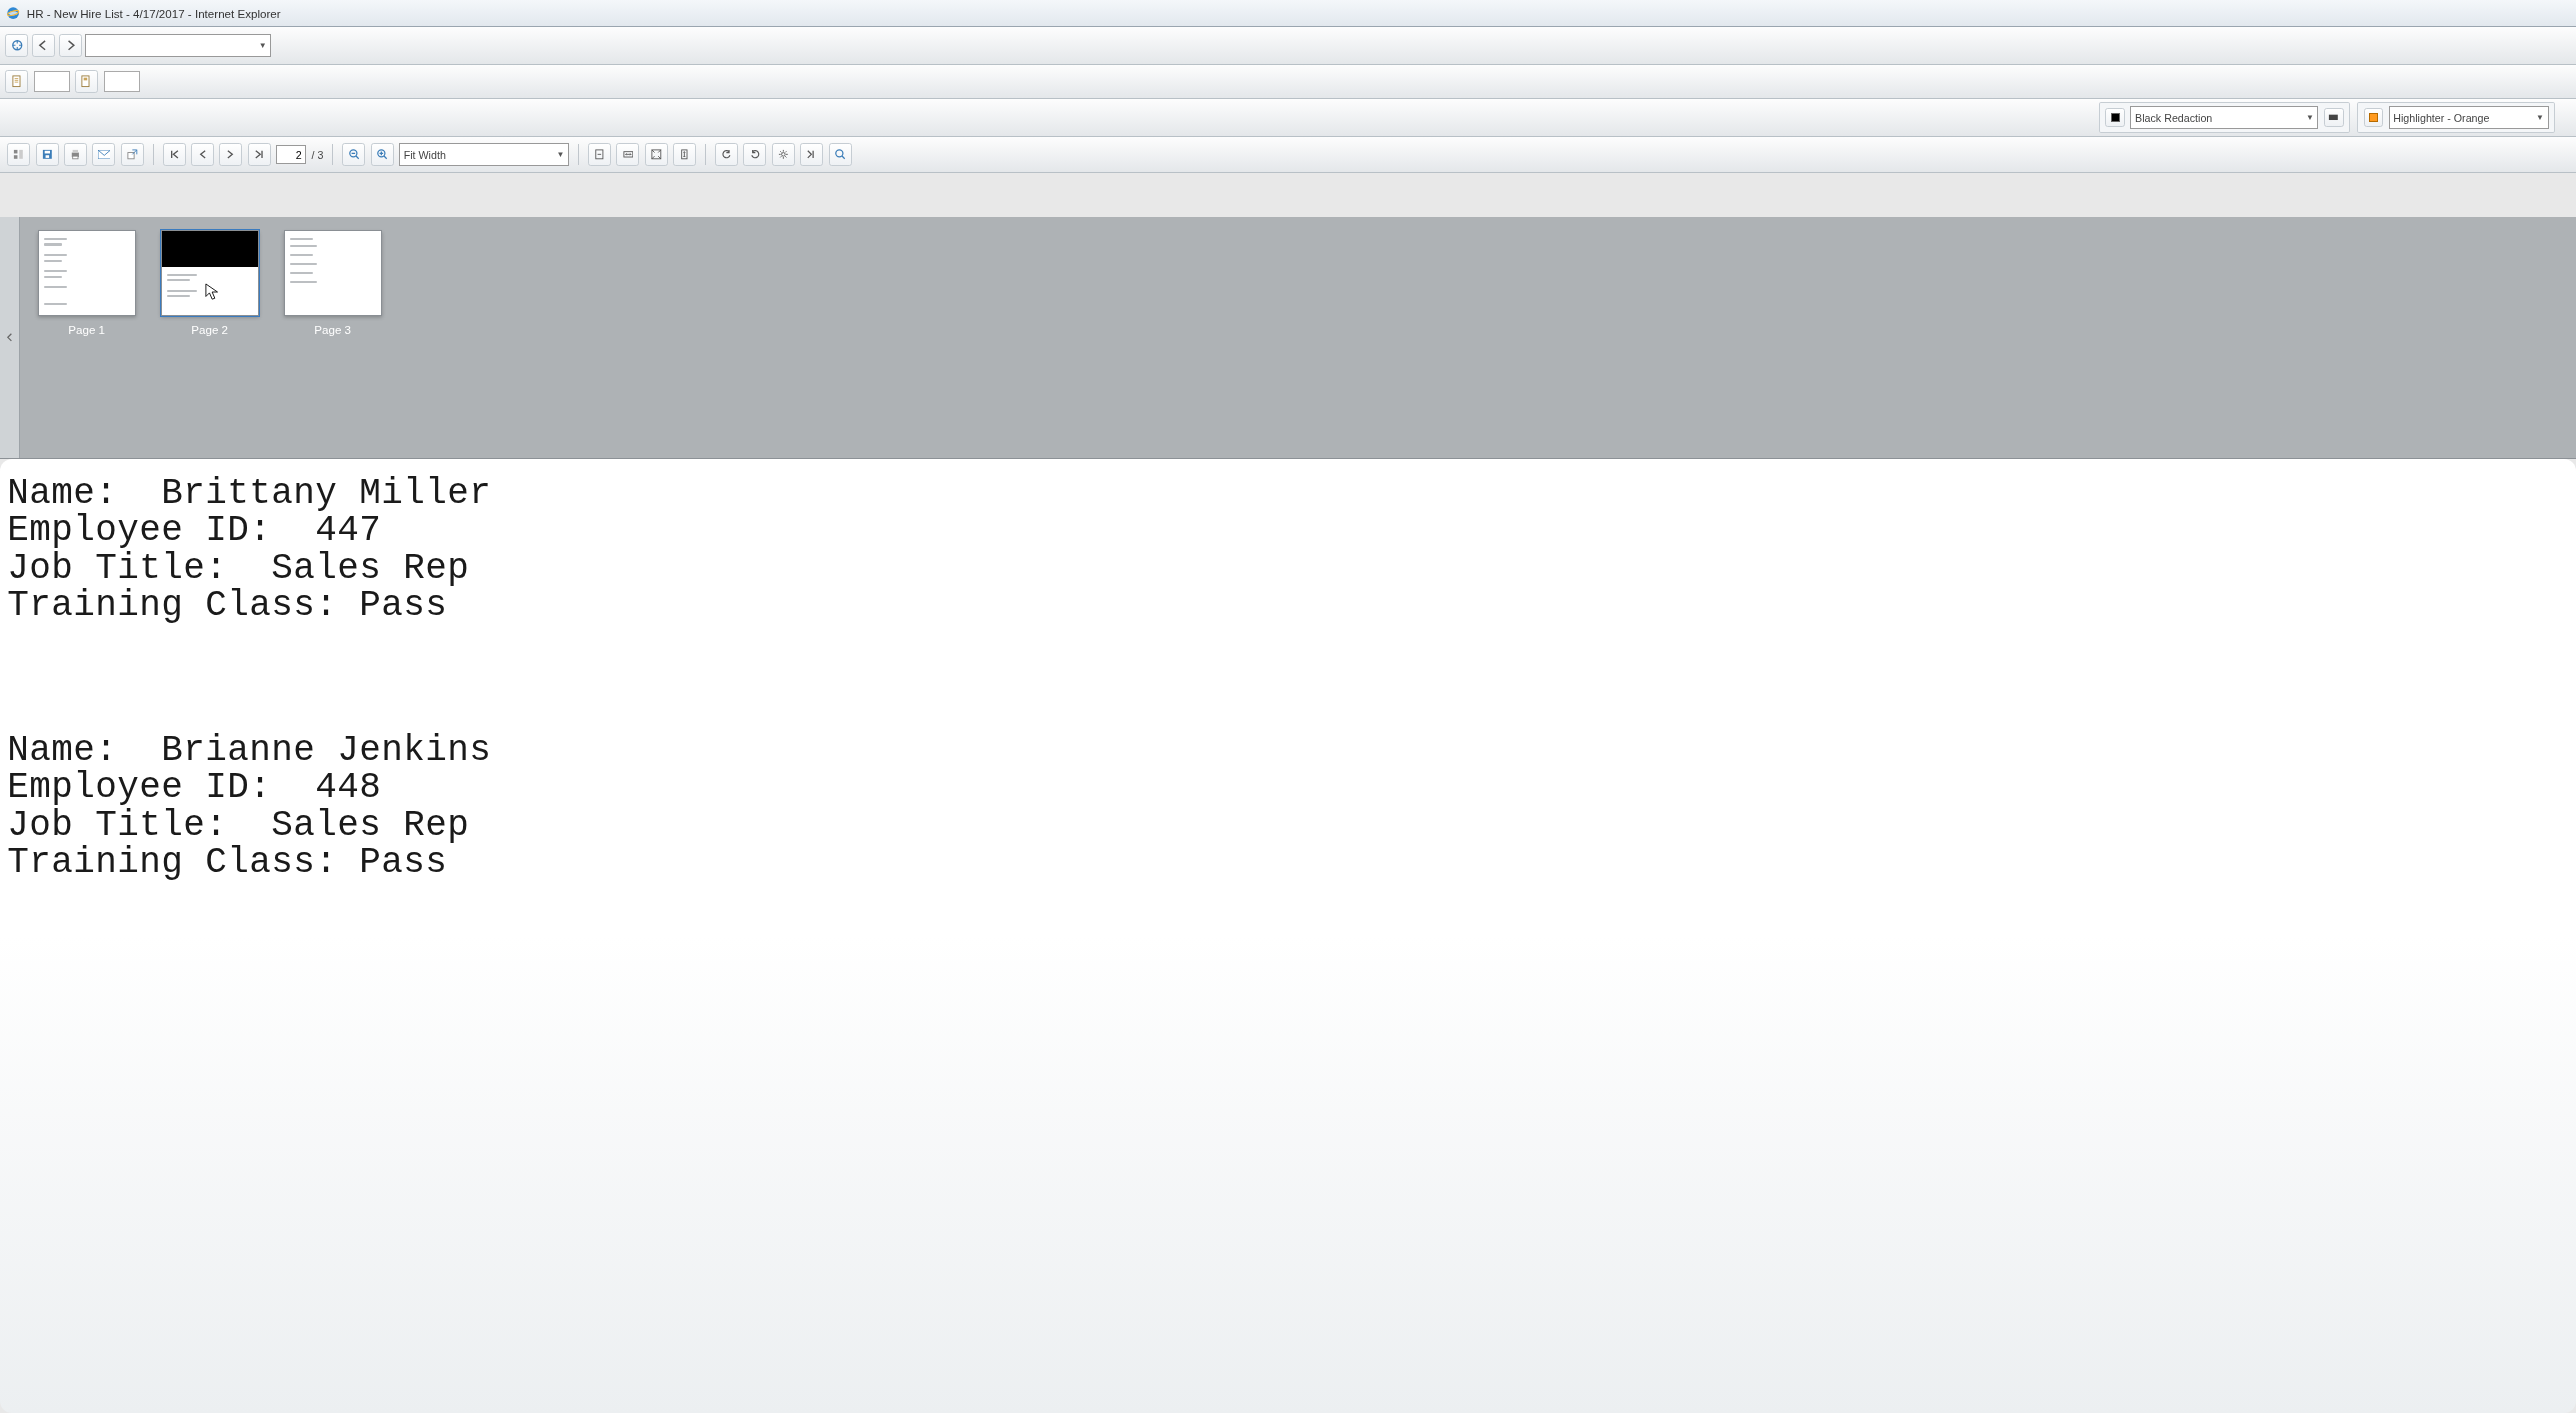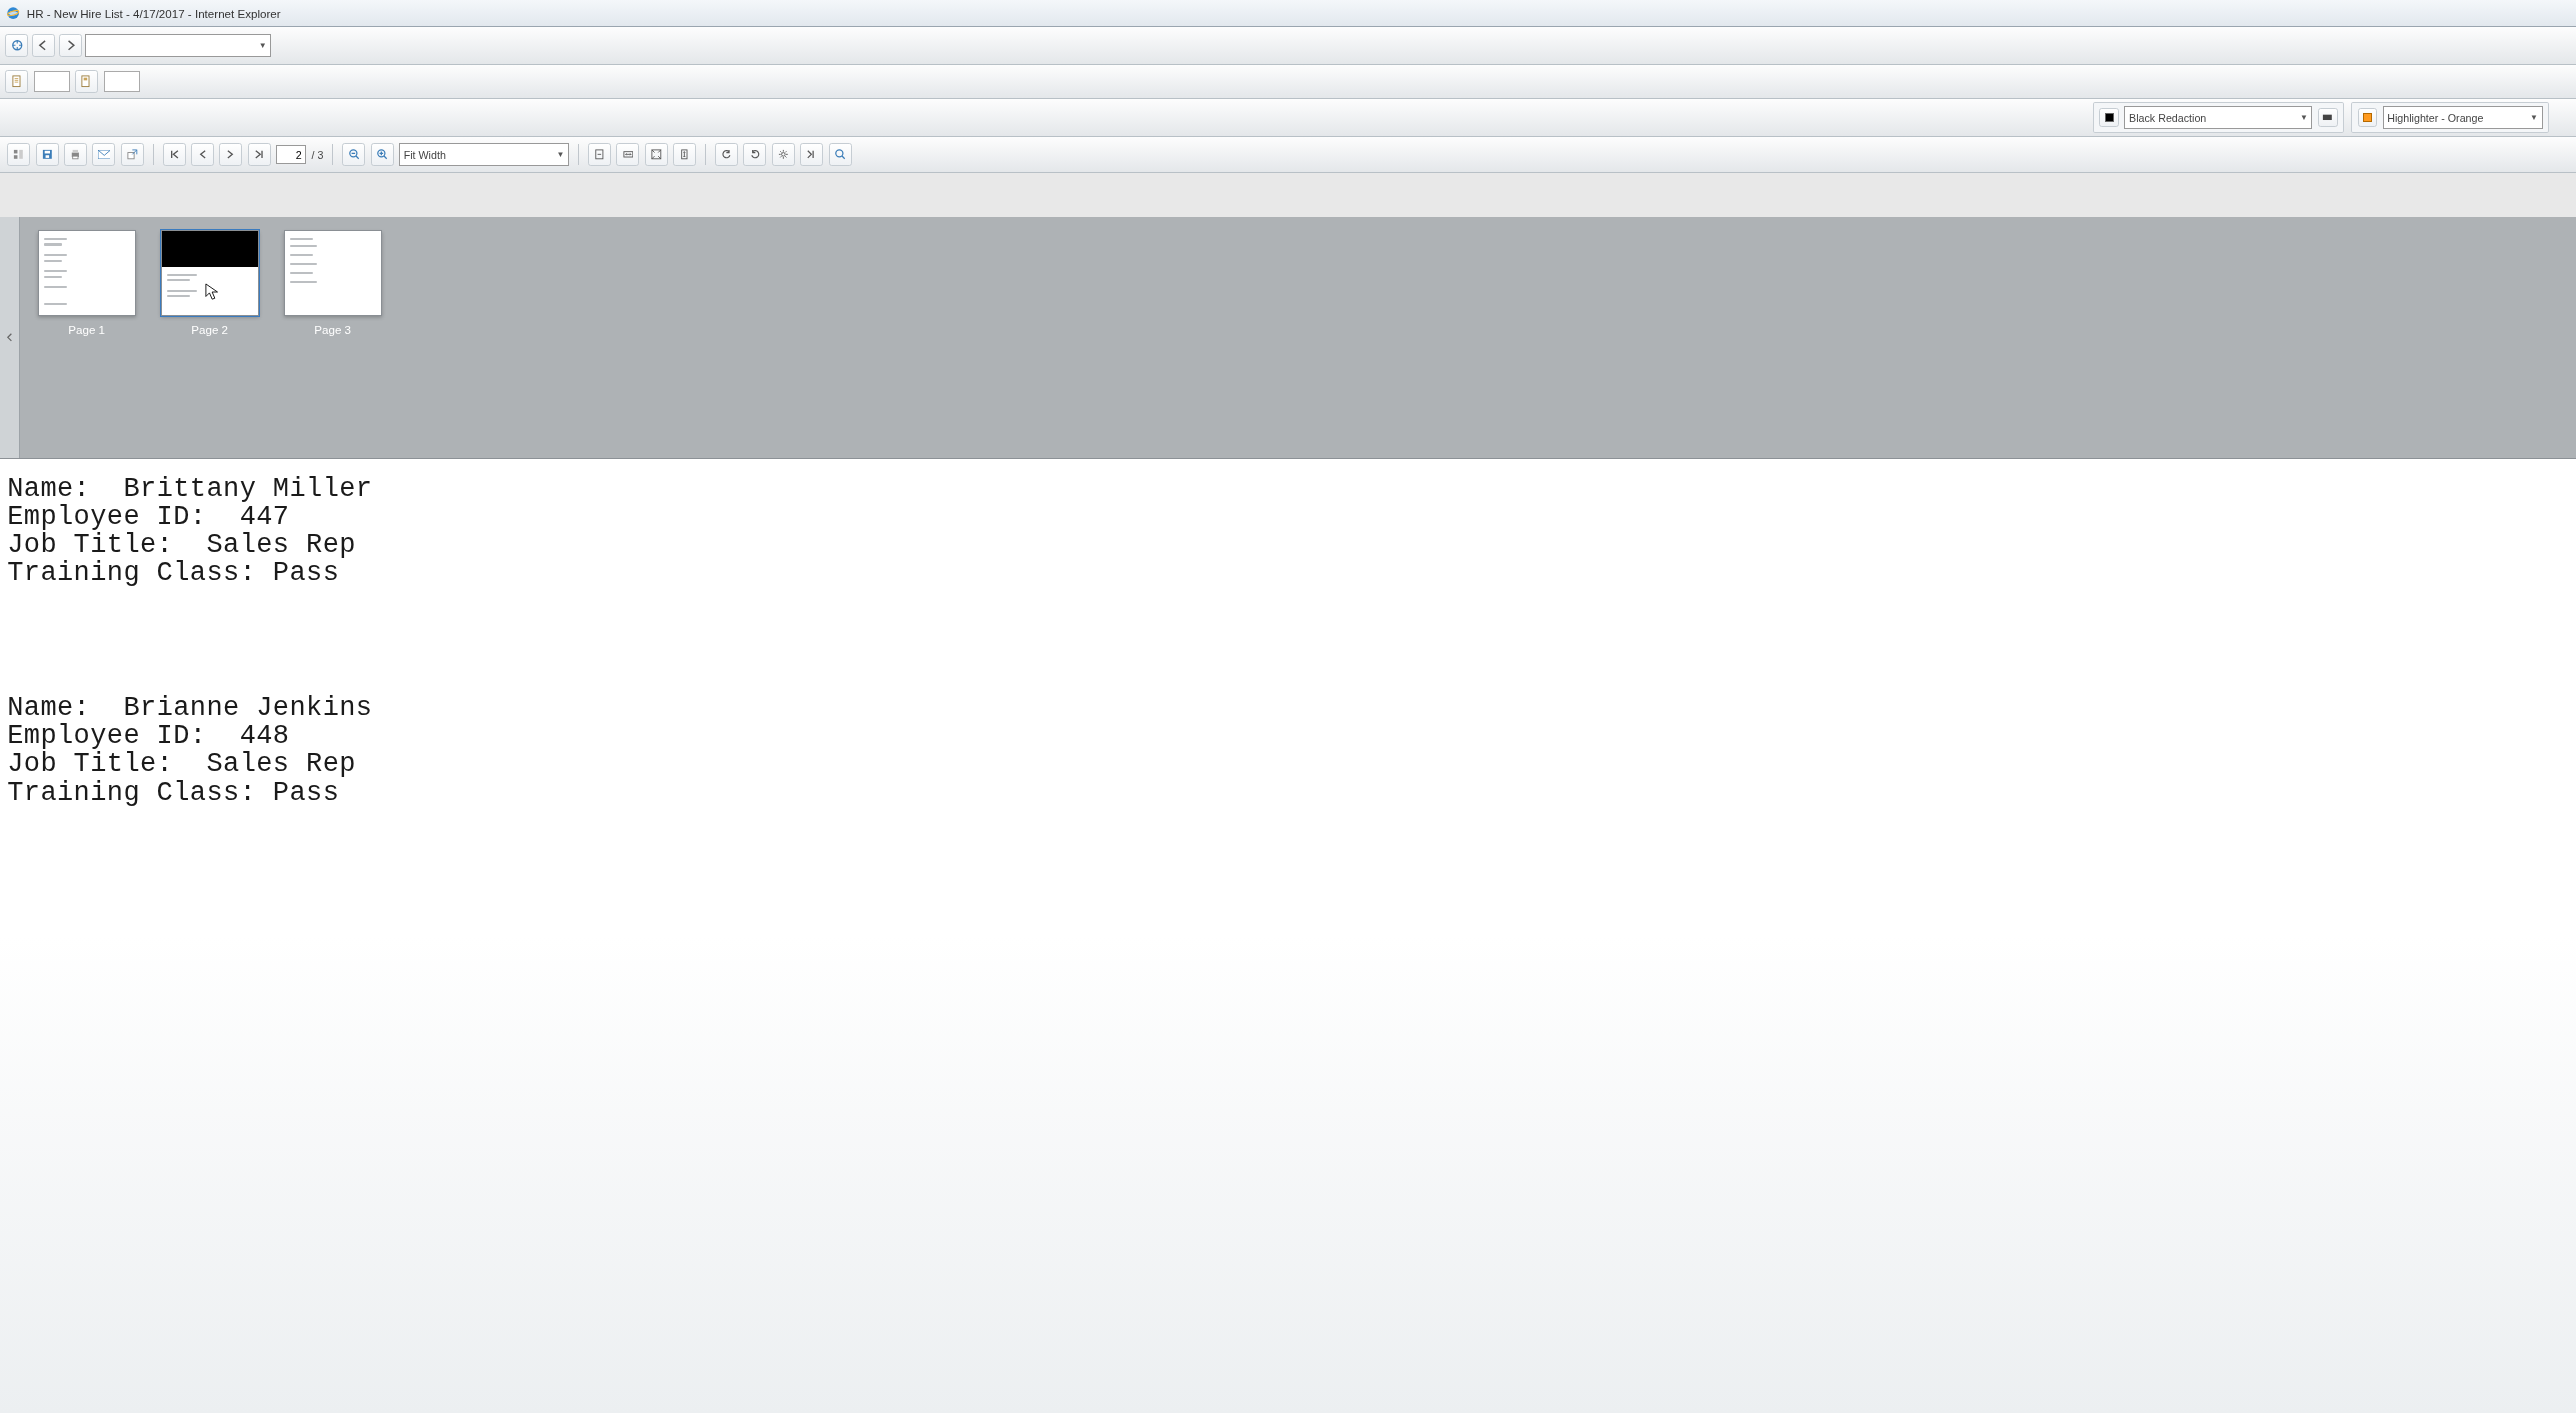--- a/index.html
+++ b/index.html
@@ -5,37 +5,37 @@
   * { box-sizing: border-box; margin: 0; padding: 0; }
   html, body { width: 100%; height: 100%; font-family: "Segoe UI", Tahoma, sans-serif; font-size: 11.6px; background: #e8e8e8; overflow: hidden; }
   .titlebar { height: 27px; background: linear-gradient(#f4f7fa,#e2e8ee); display:flex; align-items:center; padding:0 5.4px; border-bottom:0.9px solid #9aa5af; color:#333; }
   .titlebar .ie-icon { width:16px; height:16px; margin-right:5.4px; display:flex; align-items:center; justify-content:center;}
   .toolbar-row { display:flex; align-items:center; height:38px; background:linear-gradient(#fdfdfd,#e4e7ea); border-bottom:0.9px solid #b8c0c6; padding:0 5.4px; gap:3.6px;}
   .tool-btn { width:23px; height:23px; border:0.9px solid #c6cdd3; background:linear-gradient(#fff,#eef1f4); border-radius:2.7px; display:flex; align-items:center; justify-content:center; cursor:pointer;}
   .combo { height:23px; border:0.9px solid #999; background:#fff; display:flex; align-items:center; padding:0 3.6px; font-size:10.7px; color:#444;}
   .combo .arrow{ margin-left:auto; font-size:8px; color:#555;}
   .secondbar { height:34px; background:linear-gradient(#fdfdfd,#e4e7ea); display:flex; align-items:center; padding:0 5.4px; gap:5.4px; border-bottom:0.9px solid #b8c0c6;}
   .smallbox{ width:36px; height:21.5px; border:0.9px solid #aaa; background:#fff;}
-  .redact-bar{ height:38px; background:linear-gradient(#fdfdfd,#e4e7ea); border-bottom:0.9px solid #b8c0c6; display:flex; align-items:center; justify-content:flex-end; padding:0 27px; gap:7.2px;}
+  .redact-bar{ height:38px; background:linear-gradient(#fdfdfd,#e4e7ea); border-bottom:0.9px solid #b8c0c6; display:flex; align-items:center; justify-content:flex-end; padding:0 21px; gap:7.2px;}
   .redact-group{ display:flex; align-items:center; gap:5.4px; border:0.9px solid #c6cdd3; background:#f4f6f8; padding:2.7px 5.4px; border-radius:1.8px;}
   .view-toolbar{ height:36px; background:linear-gradient(#fdfdfd,#e4e7ea); border-bottom:0.9px solid #b8c0c6; display:flex; align-items:center; padding:0 7.2px; gap:5.4px;}
   .sep{ width:0.9px; height:21.5px; background:#c0c6cc; margin:0 3.6px;}
   .pagefield{ width:30px; height:19.7px; border:0.9px solid #999; background:#fff; text-align:right; padding:0 3.6px; font-size:10.7px;}
   .pagecount{ font-size:10.7px; color:#444;}
   .zoom-combo{ width:170px;}
   .thumb-strip{ height:242px; background:#aeb2b5; border-bottom:0.9px solid #8c9196; display:flex; align-items:flex-start; position:relative;}
   .thumb-collapse{ width:19.7px; height:100%; background:#cfd3d6; border-right:0.9px solid #9da3a8; display:flex; align-items:center; justify-content:center; cursor:pointer;}
   .thumbs{ display:flex; gap:25px; padding:12.5px 18px;}
   .thumb-wrap{ display:flex; flex-direction:column; align-items:center; gap:7.2px;}
   .thumb{ width:98px; height:86px; background:#fff; border:0.9px solid #8a8f94; box-shadow:0 1.8px 3.6px rgba(0,0,0,.25); position:relative; overflow:hidden;}
   .thumb.selected{ outline:1.8px solid #3a7bbf;}
   .thumb .redact-block{ position:absolute; top:0; left:0; right:0; height:36px; background:#000;}
   .thumb .ghost-line{ position:absolute; left:5.4px; height:2.7px; background:#bcbfc2; border-radius:0.9px;}
   .thumb-label{ font-size:11.6px; color:#fff;}
-  .content{ flex:1; background:linear-gradient(#fff 0%, #fff 50%, #eceff1 100%); overflow:auto; padding:16px 7.2px; font-family:"Courier New", monospace; font-size:27px; line-height:1.04; color:#1a1a1a; letter-spacing:0.4px;}
+  .content{ flex:1; background:linear-gradient(#fff 0%, #fff 50%, #eceff1 100%); overflow:auto; padding:16px 7.2px; font-family:"Courier New", monospace; font-size:36px; line-height:1.04; color:#1a1a1a; letter-spacing:0.4px;border-radius:12px;}
   .record{ margin-bottom:107px;}
   .app{ display:flex; flex-direction:column; height:100%;}
   .content-area{ flex:1; overflow:hidden; display:flex; flex-direction:column;margin-top:44px;}
   svg{ display:block;}
   .cursor-overlay{ position:absolute; pointer-events:none;}
 </style>
 </head>
 <body>
 
 <div class="app">

